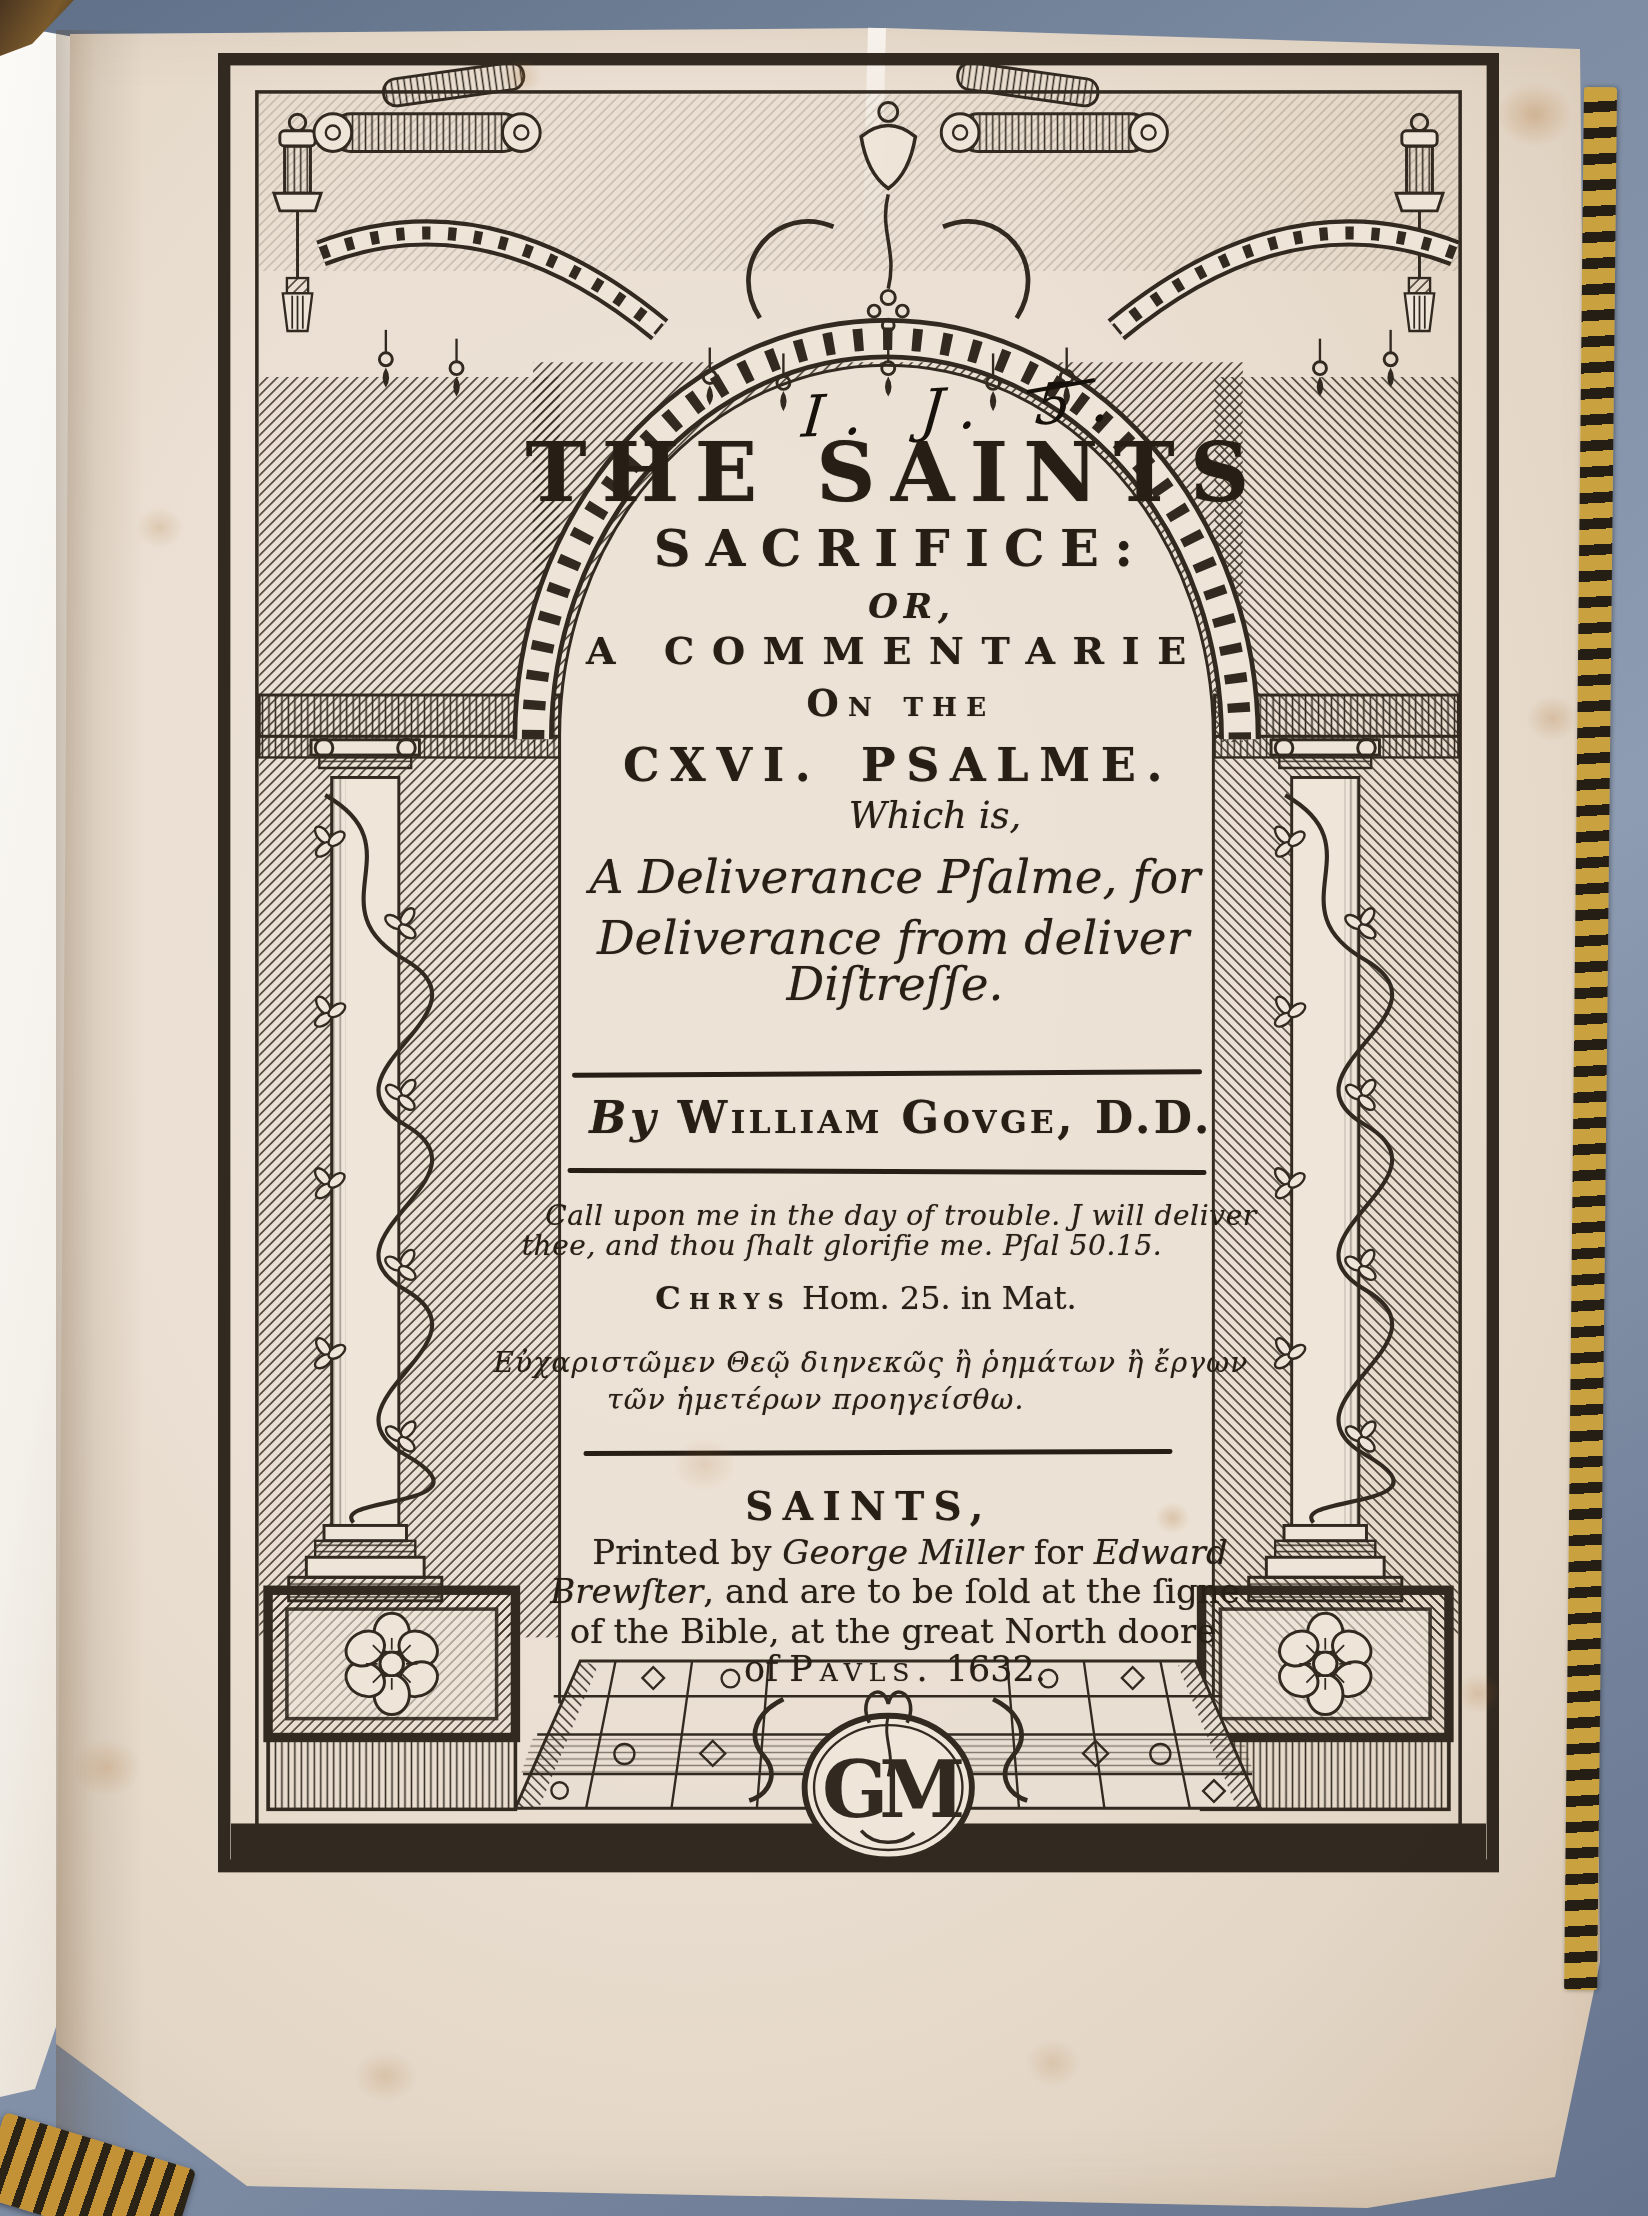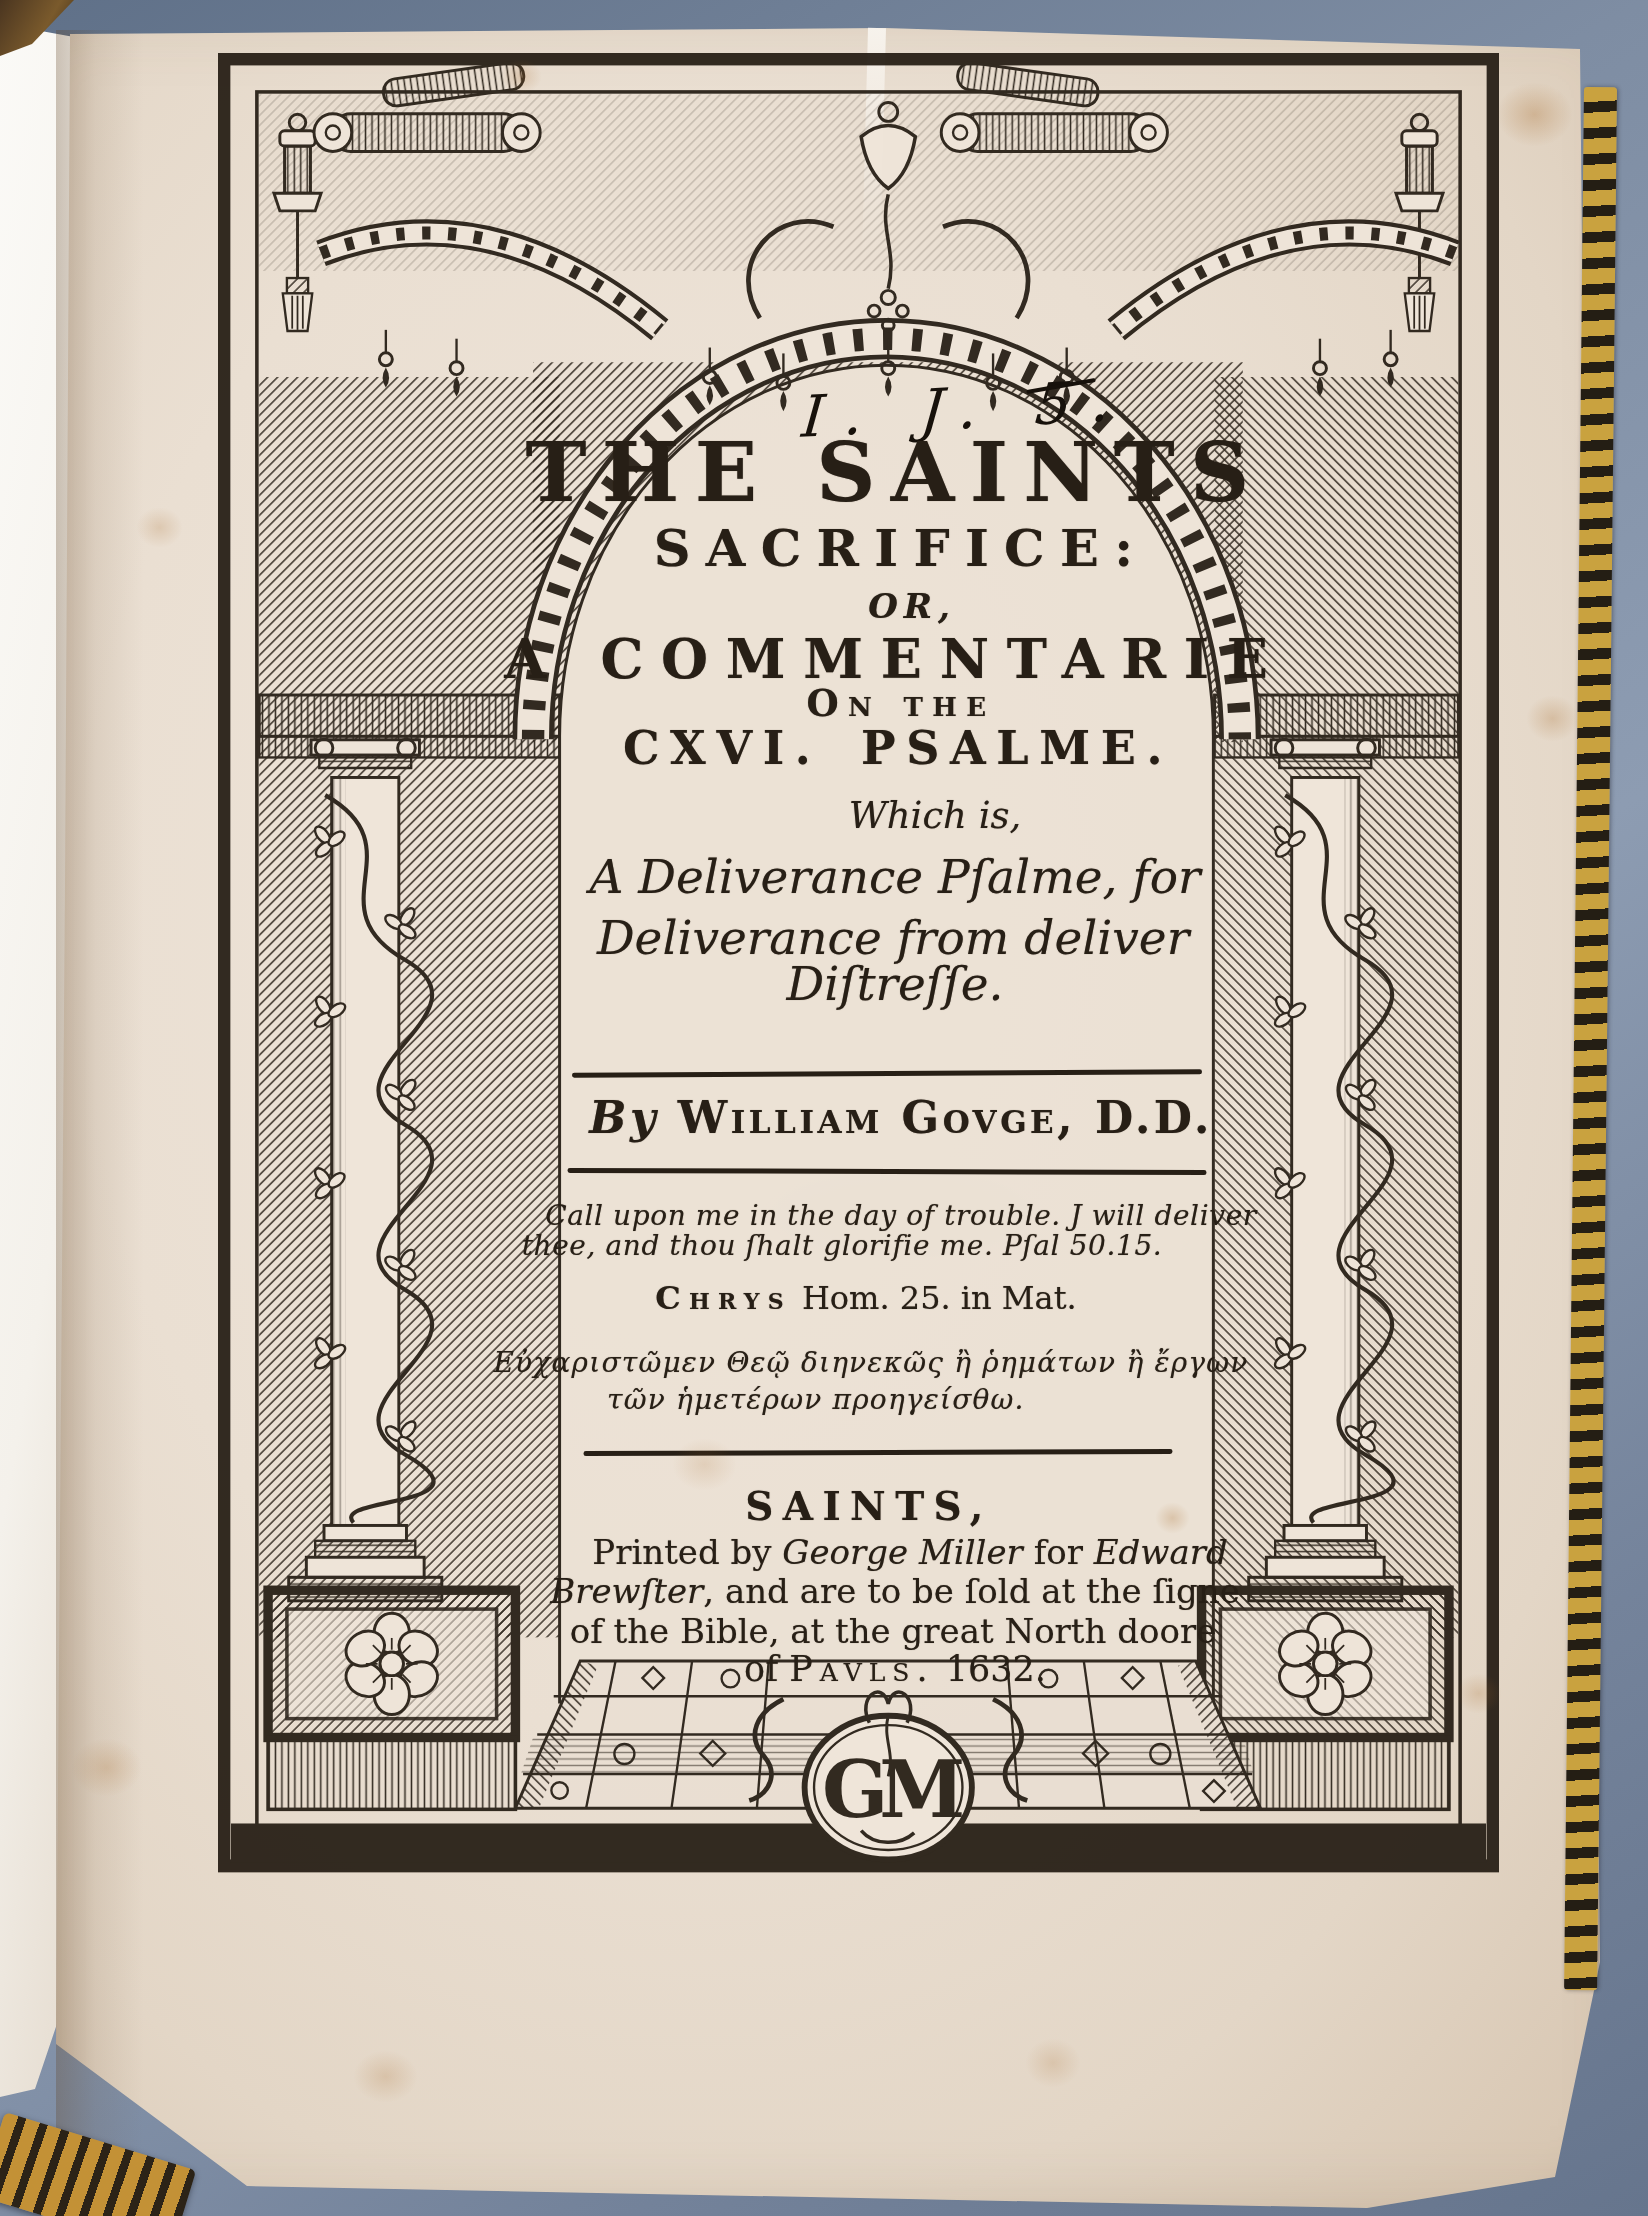--- a/index.html
+++ b/index.html
@@ -37,23 +37,23 @@
   .rule{position:absolute;transform:translateX(-50%);background:#271f16;border-radius:2.4px;height:4.7px;}
   .it{font-style:italic;}
   .sc{font-variant:small-caps;}
   .inscription{left:966px;top:380px;font-size:57px;font-style:italic;letter-spacing:20px;color:#17110b;
     transform:translateX(-50%) rotate(-3deg) skewX(-8deg);text-shadow:none;}
   .flourish{position:absolute;left:1026px;top:384px;width:70px;height:3.5px;background:#17110b;
     transform:rotate(-10deg);border-radius:1.8px;}
   .title1{left:895px;top:431px;font-size:82px;font-weight:bold;letter-spacing:15.3px;}
   .title2{left:901px;top:523px;font-size:51px;font-weight:bold;letter-spacing:15.3px;}
   .or{left:912px;top:589px;font-size:34px;font-weight:bold;font-style:italic;letter-spacing:5.9px;}
-  .comm{left:895px;top:632px;font-size:54px;font-weight:bold;letter-spacing:17.7px;}
+  .comm{left:895px;top:632px;font-size:38px;font-weight:bold;letter-spacing:17.7px;}
   .onthe{left:901px;top:685px;font-size:37px;font-weight:bold;font-variant:small-caps;letter-spacing:9.4px;}
-  .cxvi{left:898px;top:725px;font-size:46px;font-weight:bold;letter-spacing:10.6px;word-spacing:13px;}
+  .cxvi{left:898px;top:742px;font-size:46px;font-weight:bold;letter-spacing:10.6px;word-spacing:13px;}
   .whichis{left:919px;top:797px;font-size:37px;font-style:italic;margin-left:16px;}
   .grat{font-size:47px;font-style:italic;}
   .g1{left:895px;top:853px;}
   .g2{left:893px;top:914px;}
   .g3{left:895px;top:960px;}
   .r1{left:887px;top:1071px;width:630px;transform:translateX(-50%) rotate(-.3deg);}
   .byline{left:901px;top:1096px;font-size:44px;font-weight:bold;letter-spacing:3.5px;}
   .r2{left:887px;top:1169px;width:639px;transform:translateX(-50%) rotate(.2deg);}
   .quote{font-size:28px;font-style:italic;letter-spacing:0.6px;}
   .q1{left:901px;top:1202px;}

